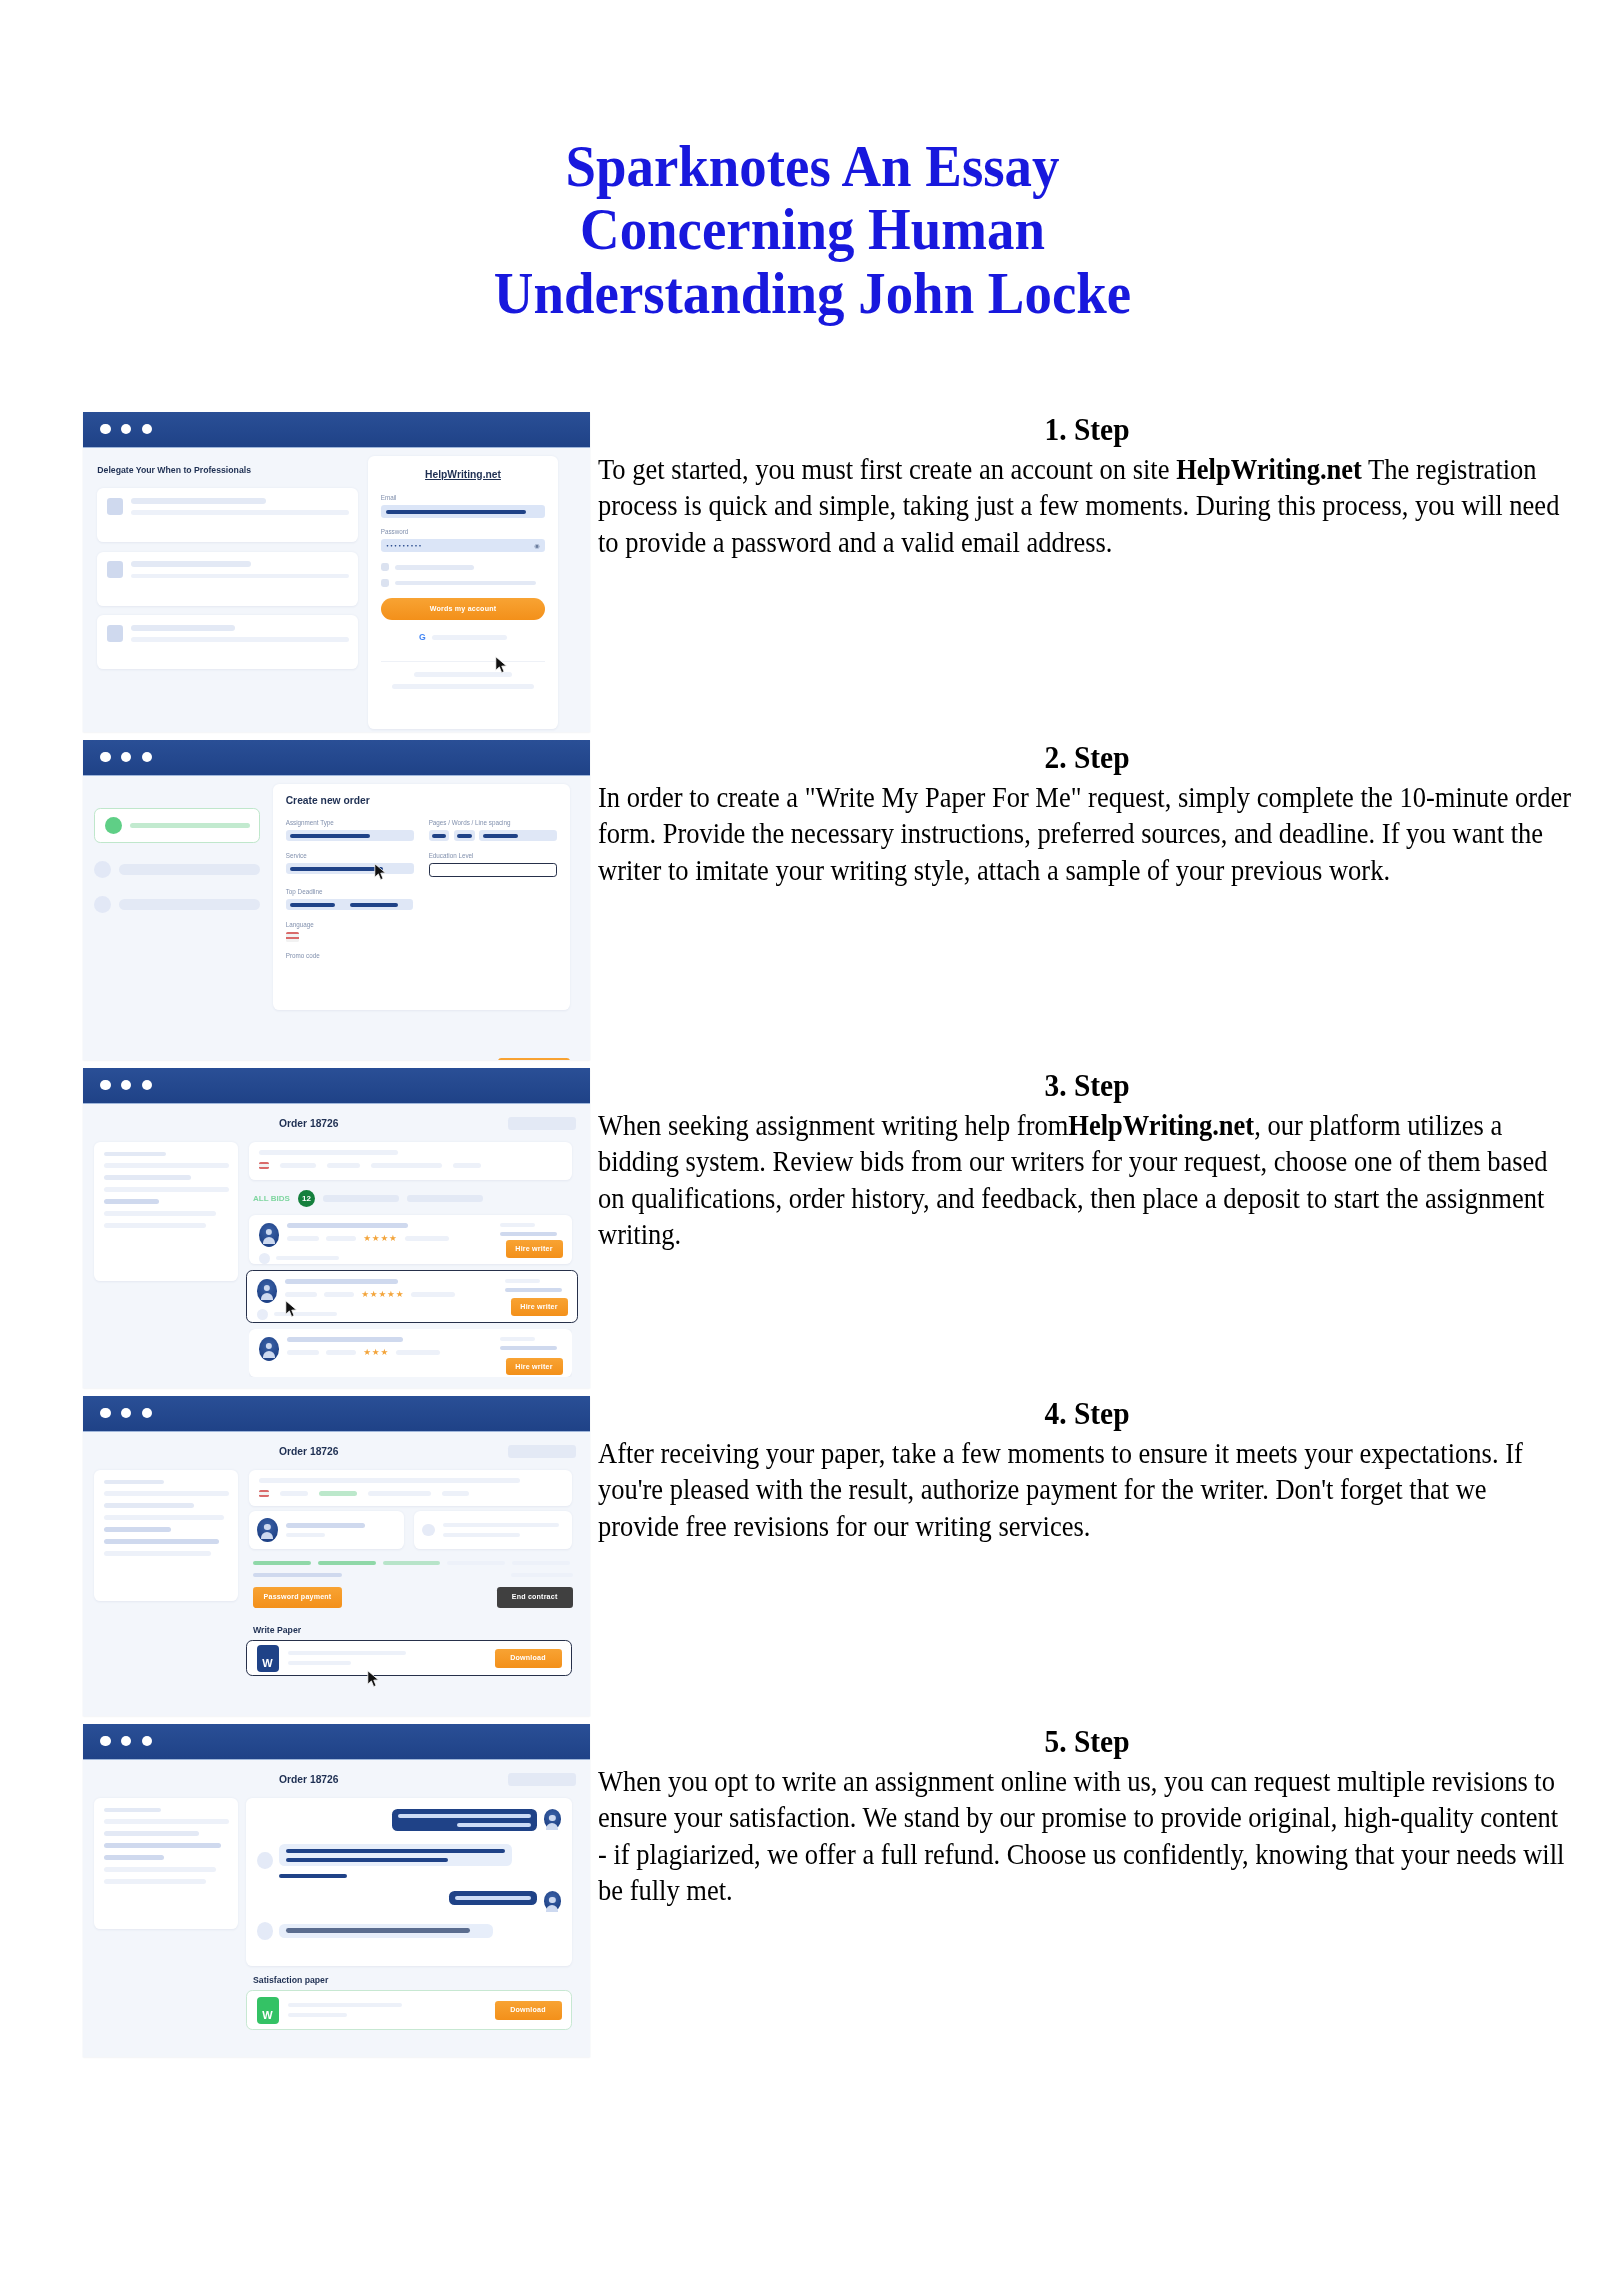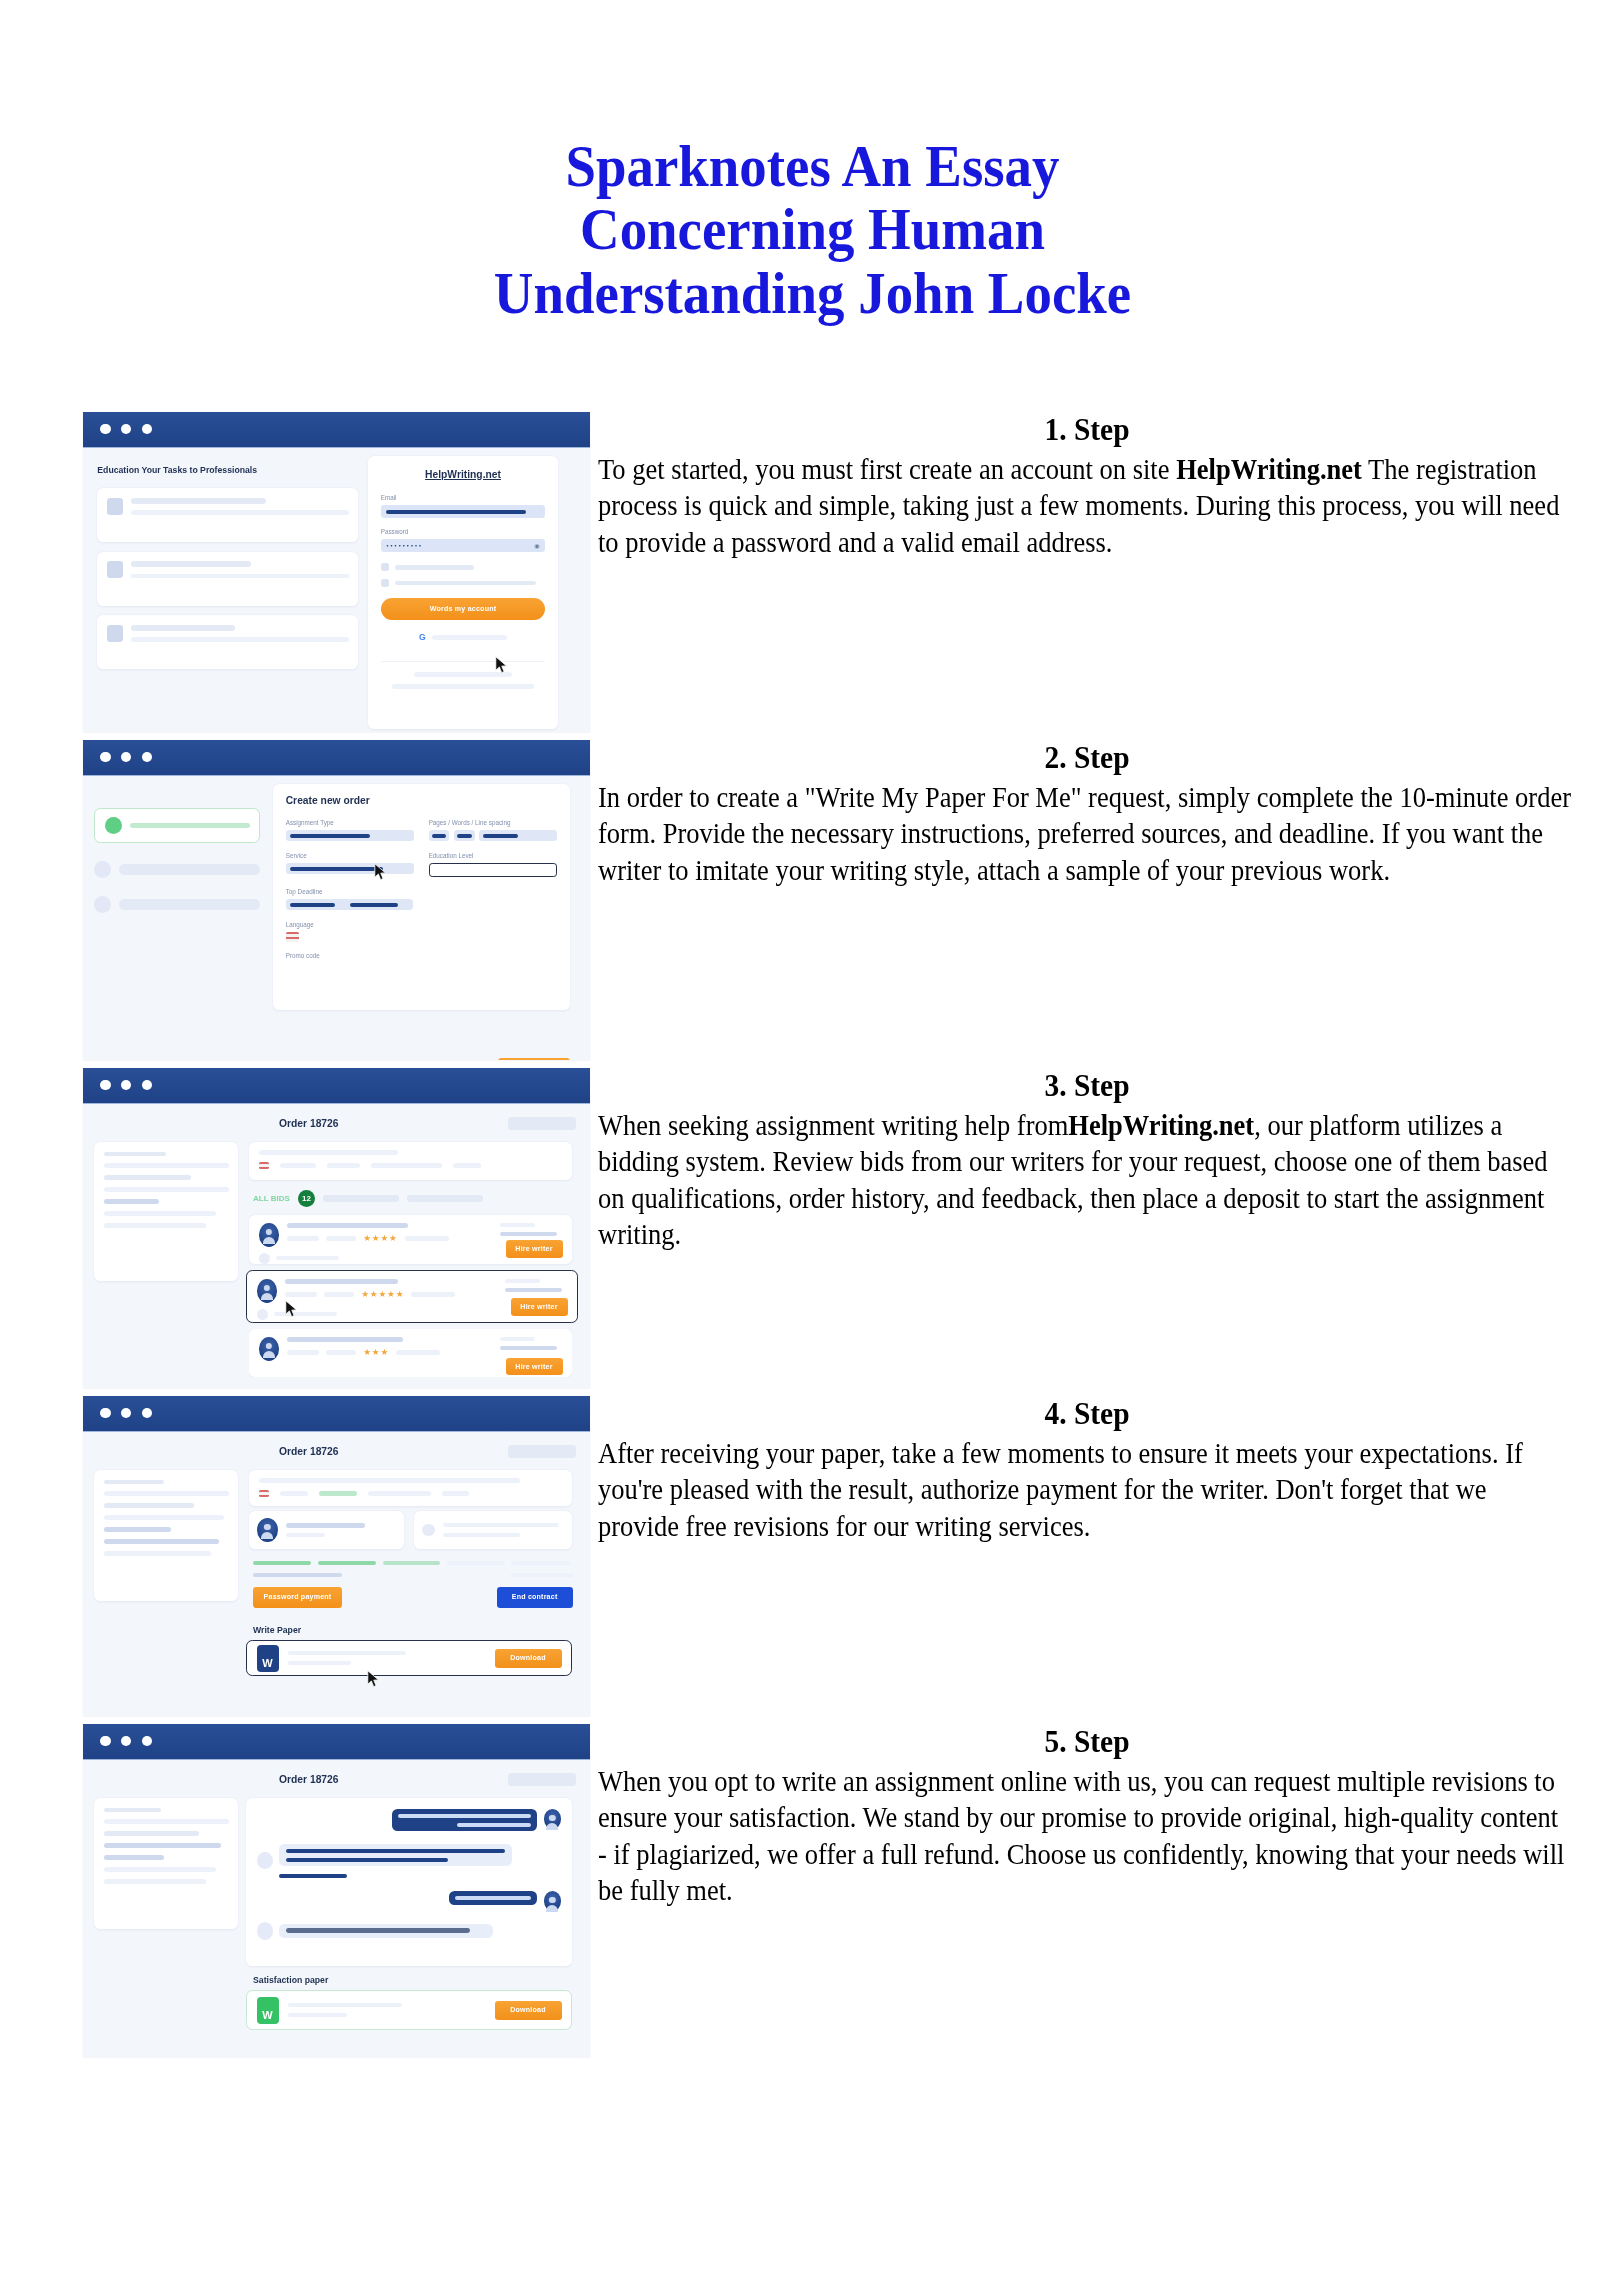--- a/index.html
+++ b/index.html
@@ -103,21 +103,21 @@
     font-family: "Liberation Sans", sans-serif;
     font-size: 7.1px;
     font-weight: bold;
     display: flex;
     align-items: center;
     justify-content: center;
     border-radius: 3.2px;
     letter-spacing: 0.2px;
   }
   .pill-btn.round { border-radius: 14.3px; }
-  .pill-btn.navy { background: #1d4ed8; margin-left: 16px; }
+  .pill-btn.navy { background: #404040; margin-left: 16px; }
 
   .mini-label {
     font-family: "Liberation Sans", sans-serif;
     font-size: 6.3px;
     color: #8190ad;
   }
   .mock-h {
     font-family: "Liberation Sans", sans-serif;
     font-weight: bold;
     color: #1e2f52;
@@ -217,21 +217,21 @@
       <div class="titlebar">
         <div class="dots">
           <span class="dot"></span>
           <span class="dot"></span>
           <span class="dot"></span>
         </div>
       </div>
       <div class="viewport">
 
         <div style="position:absolute;left:14.3px;top:17.4px;width:261px;">
-          <div class="mock-h" style="font-size:8.7px;">Education Your Tasks to Professionals</div>
+          <div class="mock-h" style="font-size:8.7px;">Delegate Your When to Professionals</div>
           <div class="card" style="margin-top:12.7px;padding:9.5px;height:35px;">
             <div style="display:flex;gap:8px;">
               <div class="bar mid" style="width:16px;height:17.4px;border-radius:3.2px;"></div>
               <div style="flex:1;">
                 <div class="bar" style="width:62%;"></div>
                 <div class="bar light" style="width:100%;margin-top:6.3px;height:4.8px;"></div>
               </div>
             </div>
           </div>
           <div class="card" style="margin-top:9.5px;padding:9.5px;height:35px;">

